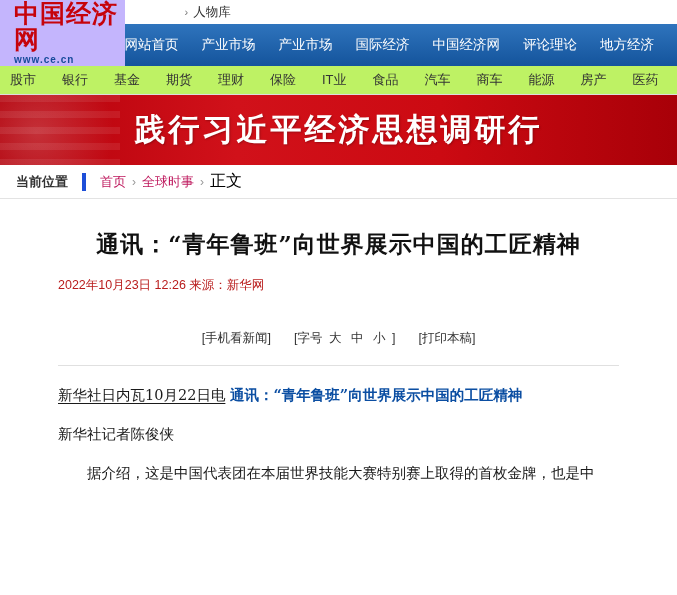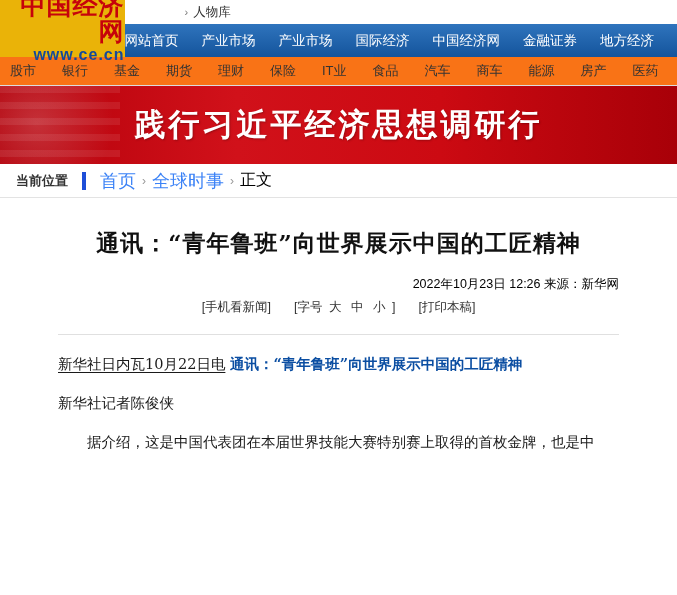--- a/index.html
+++ b/index.html
@@ -13,42 +13,41 @@
     height: 595px;
     position: relative;
     overflow: hidden;
     background: #ffffff;
   }
 
   
   .topbar {
     display: flex;
     align-items: stretch;
-    height: 57px;
-    background: #eab308;
-    text-align: right;
+    height: 66px;
+    background: #c4b5fd;
   }
   .logo-block {
     width: 190px;
     padding-left: 14px;
     display: flex;
     flex-direction: column;
     justify-content: center;
   }
   .logo-cn {
     font-family: "DejaVu Serif", serif;
     font-size: 25px;
     font-weight: bold;
     color: #c6030b;
     letter-spacing: 1px;
     line-height: 1.05;
   }
   .logo-url {
     font-family: "Liberation Sans", sans-serif;
-    font-size: 16px;
+    font-size: 10px;
     font-weight: bold;
     color: #15499a;
     letter-spacing: 1px;
     margin-top: 1px;
   }
   .topright {
     flex: 1;
     display: flex;
     flex-direction: column;
   }
@@ -75,37 +74,37 @@
   }
   .navbar1 a {
     color: #ffffff;
     font-size: 13.5px;
     text-decoration: none;
     margin-right: 23px;
     white-space: nowrap;
   }
   .navbar2 {
     height: 28px;
-    background: #f97316;
+    background: #bef264;
     border-bottom: 1px solid #dddddd;
     display: flex;
     align-items: center;
     padding-left: 10px;
   }
   .navbar2 a {
     color: #333333;
     font-size: 13px;
     text-decoration: none;
     margin-right: 26px;
     white-space: nowrap;
   }
 
   
   .banner {
-    height: 78px;
+    height: 70px;
     background: #c7000b;
     background: linear-gradient(90deg, #b3000a 0%, #d1111a 35%, #cc0a12 65%, #a80008 100%);
     position: relative;
     overflow: hidden;
     display: flex;
     align-items: center;
     justify-content: center;
   }
   .banner-film {
     position: absolute;
@@ -143,22 +142,22 @@
   }
   .crumb-label {
     font-size: 13px;
     color: #333333;
     font-weight: bold;
     margin-right: 14px;
     border-right: 4px solid #1d4ed8;
     padding-right: 14px;
   }
   .crumb-wrap a {
-    font-size: 18px;
-    color: #3b82f6;
+    font-size: 13px;
+    color: #be185d;
     text-decoration: none;
   }
   .crumb-sep {
     font-size: 12px;
     color: #999999;
     margin: 0 6px;
   }
 
   
   .article {
@@ -168,26 +167,26 @@
     margin-top: 30px;
     text-align: center;
     font-family: "DejaVu Serif", serif;
     font-size: 23px;
     font-weight: bold;
     color: #111111;
     letter-spacing: 1px;
   }
   .meta {
     margin-top: 17px;
-    text-align: right;
+    text-align: left;
     font-size: 12.5px;
-    color: #000000;
+    color: #b91c1c;
   }
   .toolrow {
-    margin-top: 6px;
+    margin-top: 36px;
     text-align: center;
     font-size: 12.5px;
     color: #333333;
   }
   .toolrow a {
     color: #333333;
     text-decoration: none;
   }
   .toolrow .gap { display: inline-block; width: 16px; }
   .toolrow .sz { margin: 0 3px; }
@@ -227,21 +226,21 @@
       <div class="people-row">
         <span class="people-arrow">›</span>
         <a href="#" style="color:#333;text-decoration:none;">人物库</a>
       </div>
       <div class="navbar1">
         <a href="#">网站首页</a>
         <a href="#">产业市场</a>
         <a href="#">产业市场</a>
         <a href="#">国际经济</a>
         <a href="#">中国经济网</a>
-        <a href="#">金融证券</a>
+        <a href="#">评论理论</a>
         <a href="#">地方经济</a>
       </div>
     </div>
   </div>
 
   <div class="navbar2">
     <a href="#">股市</a>
     <a href="#">银行</a>
     <a href="#">基金</a>
     <a href="#">期货</a>

